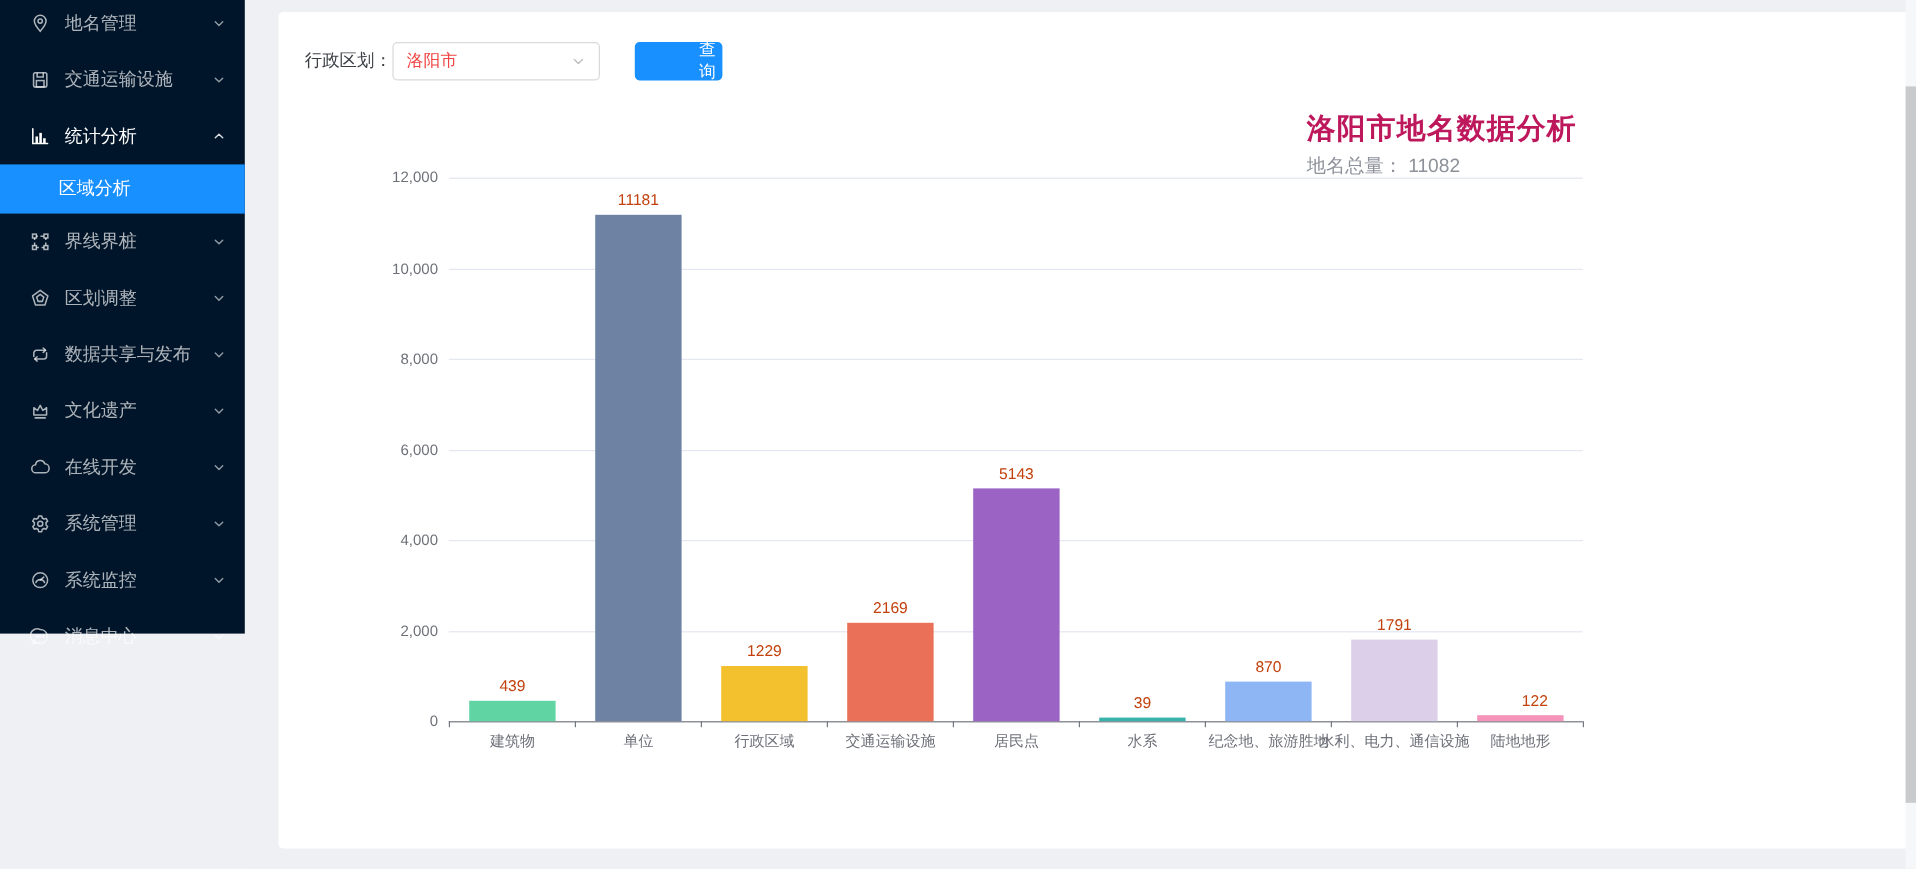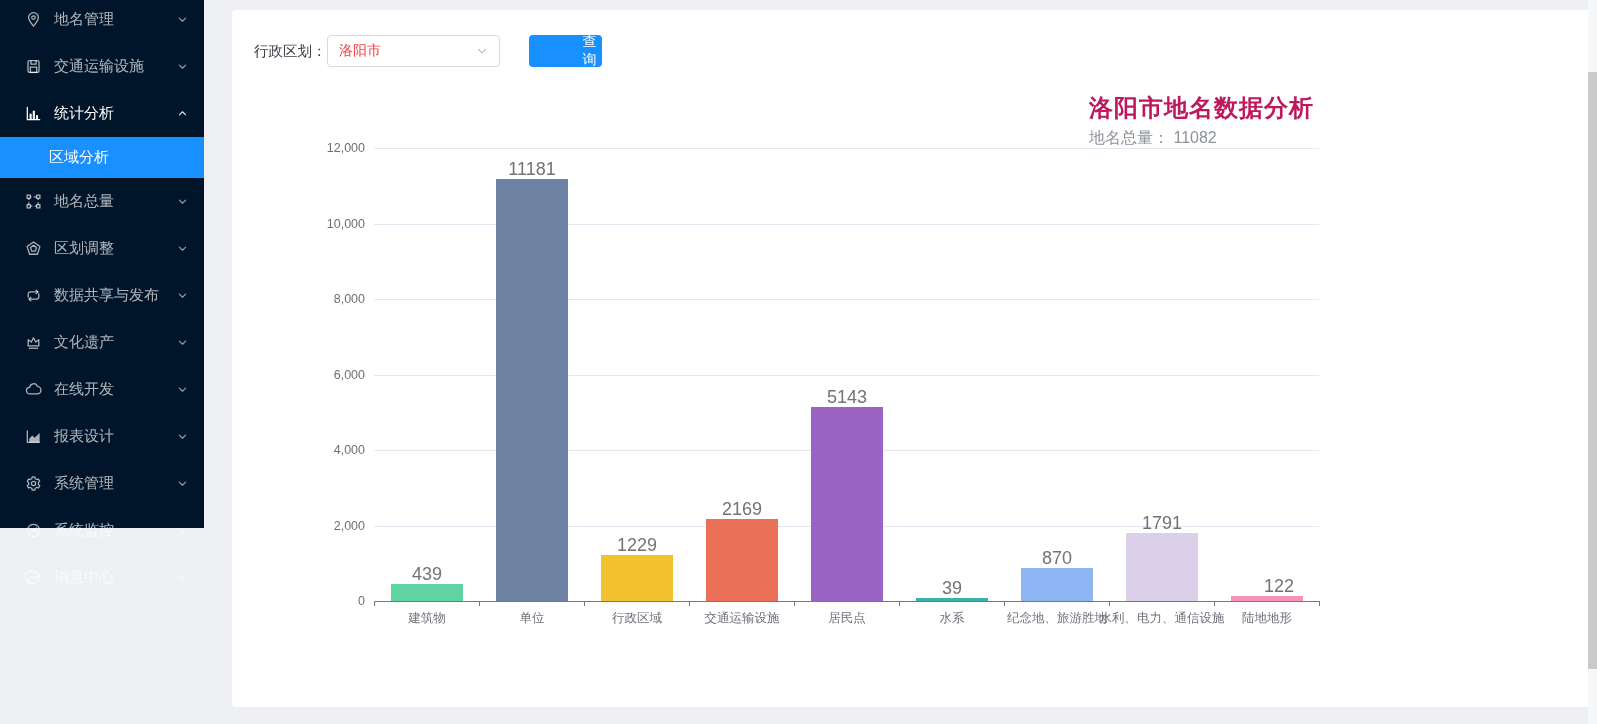--- a/index.html
+++ b/index.html
@@ -64,21 +64,21 @@
   .gridline{position:absolute;height:1px;background:#e3e7f1;}
   .axis-line{position:absolute;height:1px;background:#73777f;}
   .xtick{position:absolute;width:1px;height:5px;background:#73777f;}
   .ytick-label{
     position:absolute;width:70px;text-align:right;
     font-size:12.5px;color:#6e7079;transform:translateY(-50%);
   }
   .bar{position:absolute;width:72px;}
   .bar-value{
     position:absolute;transform:translateX(-50%);
-    font-size:18px;color:#737373;white-space:nowrap;
+    font-size:13px;color:#c2410c;white-space:nowrap;
   }
   .xcat-label{
     position:absolute;transform:translateX(-50%);
     font-size:12.5px;color:#6e7079;white-space:nowrap;
   }
   
   .scrollbar-track{position:absolute;right:0;top:0;width:9px;height:724px;background:#f6f7f9;z-index:5;}
   .scrollbar-thumb{position:absolute;right:0;top:72px;width:9px;height:597px;background:#c9cacc;cursor:pointer;}
 </style>
 </head>
@@ -137,21 +137,21 @@
       <div class="menu-item">
         <span class="mi-icon">
           <svg viewBox="0 0 16 16" fill="none" stroke="currentColor" stroke-width="1.2">
             <rect x="3.6" y="3.6" width="8.8" height="8.8" stroke-dasharray="2.6 2"></rect>
             <rect x="2" y="2" width="3" height="3" fill="#001529" stroke="currentColor"></rect>
             <rect x="11" y="2" width="3" height="3" fill="#001529" stroke="currentColor"></rect>
             <rect x="2" y="11" width="3" height="3" fill="#001529" stroke="currentColor"></rect>
             <rect x="11" y="11" width="3" height="3" fill="#001529" stroke="currentColor"></rect>
           </svg>
         </span>
-        <span class="mi-label">地名总量</span>
+        <span class="mi-label">界线界桩</span>
         <span class="mi-chevron down">
           <svg viewBox="0 0 16 16" fill="none" stroke="currentColor" stroke-width="1.7" stroke-linecap="round" stroke-linejoin="round">
             <path d="M3.5 6 L8 10.5 L12.5 6"></path>
           </svg>
         </span>
       </div>
       <div class="menu-item">
         <span class="mi-icon">
           <svg viewBox="0 0 16 16" fill="none" stroke="currentColor" stroke-width="1.2" stroke-linejoin="round">
             <path d="M8 1.8 L14 6.2 L11.7 13.4 L4.3 13.4 L2 6.2 Z"></path>
@@ -195,34 +195,20 @@
           </svg>
         </span>
       </div>
       <div class="menu-item">
         <span class="mi-icon">
           <svg viewBox="0 0 16 16" fill="none" stroke="currentColor" stroke-width="1.2" stroke-linejoin="round">
             <path d="M4.6 12.2 a3.1 3.1 0 0 1 -0.2-6.2 a3.7 3.7 0 0 1 7.2-0.9 a2.9 2.9 0 0 1 -0.3 7.1 Z"></path>
           </svg>
         </span>
         <span class="mi-label">在线开发</span>
-        <span class="mi-chevron down">
-          <svg viewBox="0 0 16 16" fill="none" stroke="currentColor" stroke-width="1.7" stroke-linecap="round" stroke-linejoin="round">
-            <path d="M3.5 6 L8 10.5 L12.5 6"></path>
-          </svg>
-        </span>
-      </div>
-      <div class="menu-item">
-        <span class="mi-icon">
-          <svg viewBox="0 0 16 16" fill="none" stroke="currentColor" stroke-width="1.2" stroke-linejoin="round">
-            <path d="M2.2 2.4 V13.6 H13.8"></path>
-            <path d="M4 13.6 V10.2 L6.8 7 L9.2 9.2 L13.8 4.8 V13.6 Z" fill="currentColor" stroke="none"></path>
-          </svg>
-        </span>
-        <span class="mi-label">报表设计</span>
         <span class="mi-chevron down">
           <svg viewBox="0 0 16 16" fill="none" stroke="currentColor" stroke-width="1.7" stroke-linecap="round" stroke-linejoin="round">
             <path d="M3.5 6 L8 10.5 L12.5 6"></path>
           </svg>
         </span>
       </div>
       <div class="menu-item">
         <span class="mi-icon">
           <svg viewBox="0 0 16 16" fill="none" stroke="currentColor" stroke-width="1.2" stroke-linejoin="round">
             <path d="M6.8 1.8 h2.4 l0.35 1.7 a4.9 4.9 0 0 1 1.45 0.85 l1.65-0.55 1.2 2.1 -1.3 1.15 a4.9 4.9 0 0 1 0 1.9 l1.3 1.15 -1.2 2.1 -1.65-0.55 a4.9 4.9 0 0 1 -1.45 0.85 L9.2 14.2 H6.8 l-0.35-1.7 a4.9 4.9 0 0 1 -1.45-0.85 l-1.65 0.55 -1.2-2.1 1.3-1.15 a4.9 4.9 0 0 1 0-1.9 L2.15 5.9 l1.2-2.1 1.65 0.55 a4.9 4.9 0 0 1 1.45-0.85 Z"></path>

